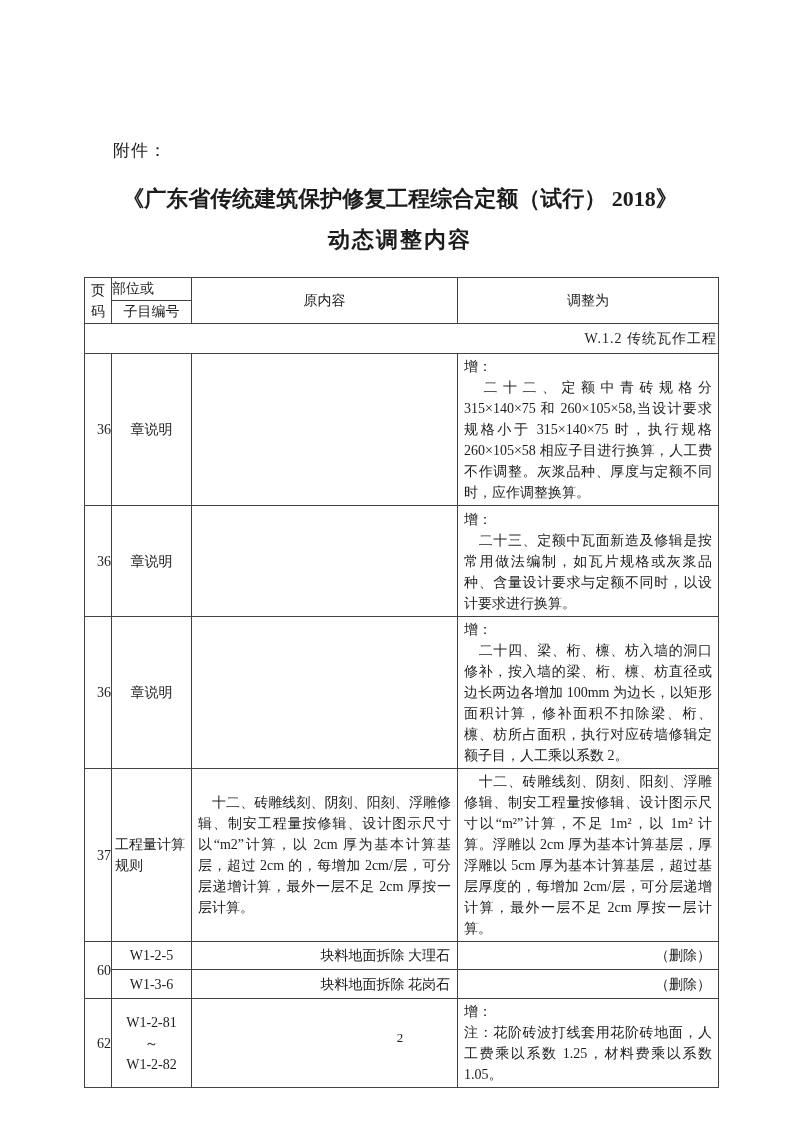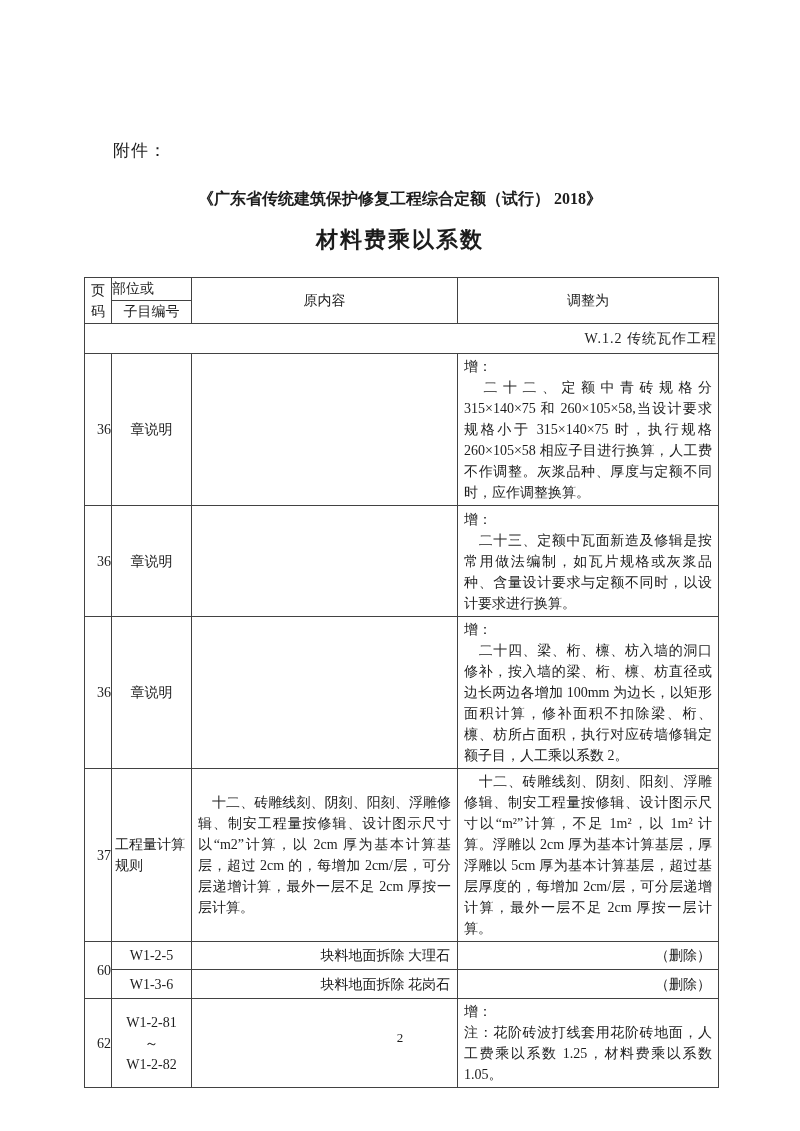--- a/index.html
+++ b/index.html
@@ -18,21 +18,21 @@
     left: 113px;
     font-size: 17px;
     letter-spacing: 1px;
   }
   .title-line1 {
     position: absolute;
     top: 186px;
     left: 0;
     width: 100%;
     text-align: center;
-    font-size: 16px;
+    font-size: 22px;
     font-weight: bold;
     line-height: 26px;
   }
   .title-line2 {
     position: absolute;
     top: 227px;
     left: 0;
     width: 100%;
     text-align: center;
     font-size: 22px;
@@ -99,21 +99,21 @@
   }
 </style>
 </head>
 <body>
 
 <div class="page">
 
   <div class="attachment">附件：</div>
 
   <div class="title-line1">《广东省传统建筑保护修复工程综合定额（试行） 2018》</div>
-  <div class="title-line2">材料费乘以系数</div>
+  <div class="title-line2">动态调整内容</div>
 
   <table class="quota">
     <colgroup>
       <col style="width:27px">
       <col style="width:80px">
       <col style="width:266px">
       <col style="width:261px">
     </colgroup>
 
     <tbody>

